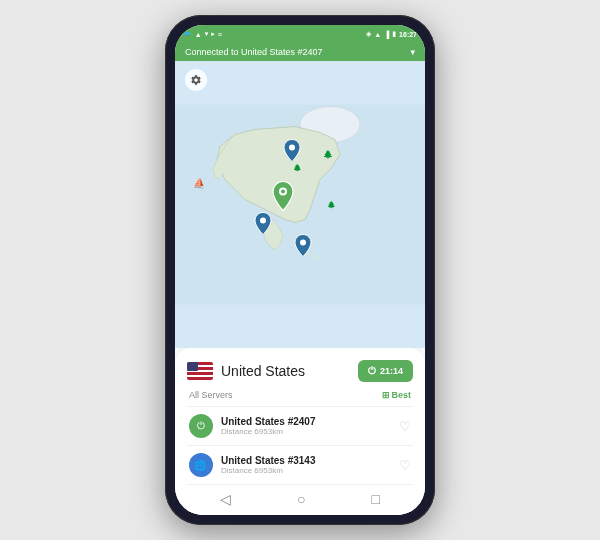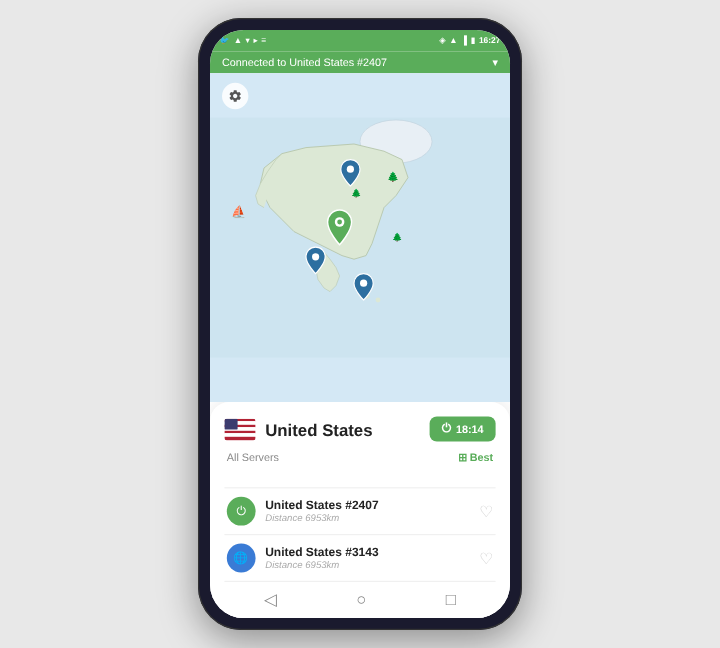--- a/index.html
+++ b/index.html
@@ -132,21 +132,21 @@
     .flag {
       width: 26px;
       height: 18px;
       border-radius: 2px;
       overflow: hidden;
       display: flex;
       flex-direction: column;
     }
     .country-name {
       font-size: 14px;
-      font-weight: 700;
+      font-weight: 400;
       color: #222;
     }
     .connect-btn {
       background: #5aad5a;
       color: white;
       border: none;
       border-radius: 6px;
       padding: 5px 10px;
       font-size: 9px;
       font-weight: 600;
@@ -156,21 +156,21 @@
       cursor: pointer;
     }
     .connect-btn-icon {
       font-size: 10px;
     }
 
     .filter-row {
       display: flex;
       justify-content: space-between;
       align-items: center;
-      margin-bottom: 20px;
+      margin-bottom: 6px;
       padding: 0 2px;
     }
     .filter-label {
       font-size: 9px;
       color: #888;
     }
     .filter-best {
       font-size: 9px;
       color: #5aad5a;
       font-weight: 600;
@@ -207,21 +207,20 @@
     .server-icon-green { background: #5aad5a; color: white; }
     .server-icon-blue { background: #3a7bd5; color: white; }
     .server-info .server-name {
       font-size: 10px;
       font-weight: 700;
       color: #222;
     }
     .server-info .server-dist {
       font-size: 8px;
       color: #aaa;
-      font-style: italic;
     }
     .heart-icon {
       color: #ccc;
       font-size: 13px;
     }
 
     
     .nav-bar {
       background: #fff;
       padding: 6px 0 8px;
@@ -337,21 +336,21 @@
               <div style="background: rgb(255, 255, 255); flex: 1 1 0%;"></div>
               <div style="background: rgb(178, 34, 52); flex: 1 1 0%;"></div>
               <div style="background: rgb(255, 255, 255); flex: 1 1 0%;"></div>
               <div style="background: rgb(178, 34, 52); flex: 1 1 0%;"></div>
               <div style="position: absolute; background: rgb(60, 59, 110); width: 11px; height: 9px; top: 0px; left: 0px; border-radius: 1px;"></div>
             </div>
           <span class="country-name">United States</span>
         </div>
         <button class="connect-btn">
           <span class="connect-btn-icon">⏻</span>
-          <span>18:14</span>
+          <span>21:14</span>
         </button>
       </div>
 
       <div class="filter-row">
         <span class="filter-label">All Servers</span>
         <span class="filter-best">
           <span>⊞</span>
           <span>Best</span>
         </span>
       </div>

